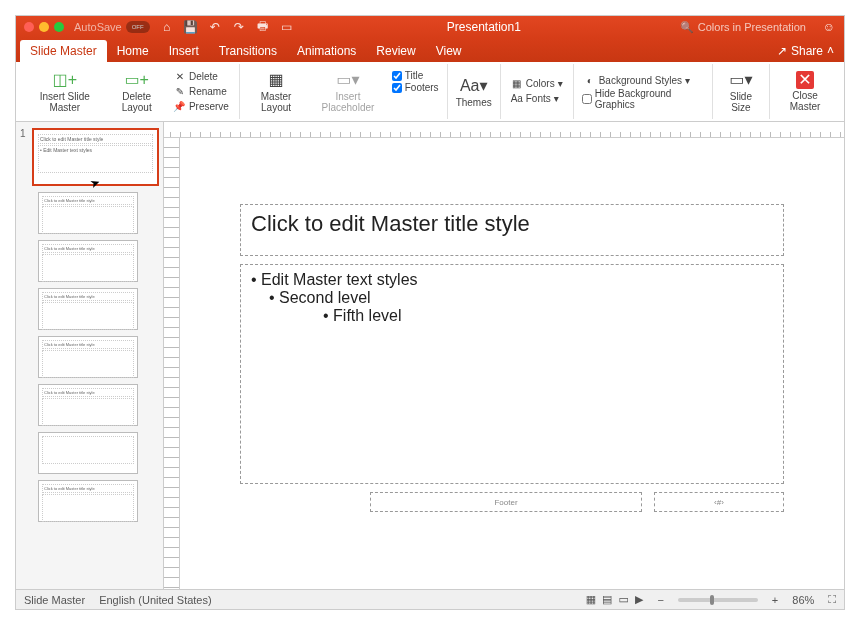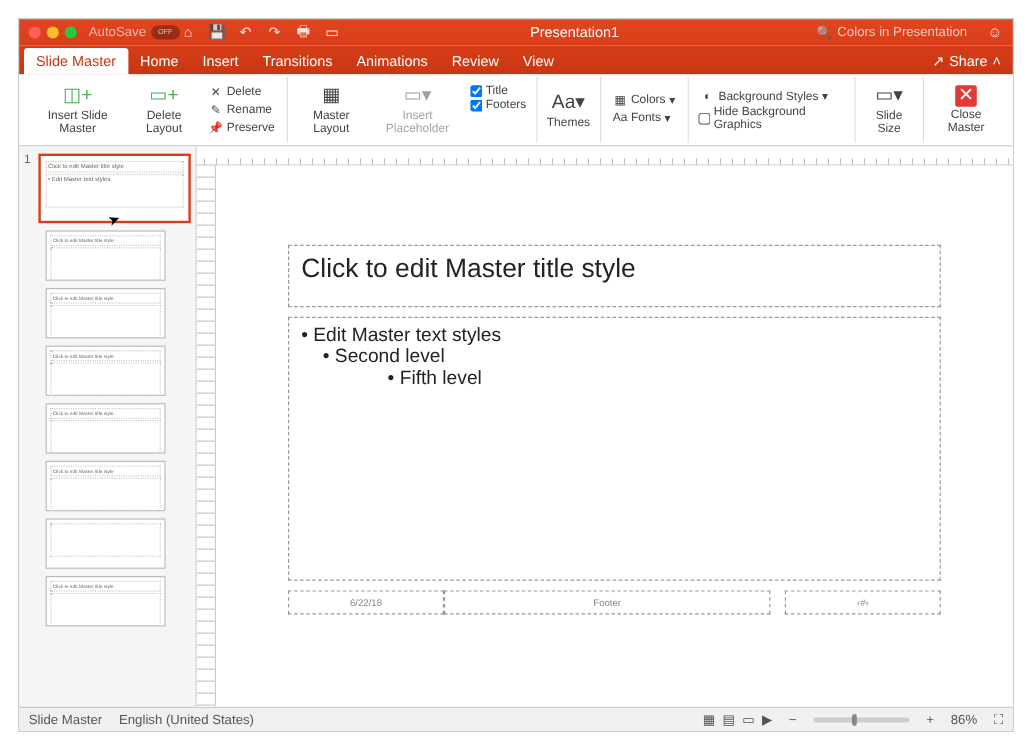--- a/index.html
+++ b/index.html
@@ -2,21 +2,21 @@
 <html><head>
 <meta charset="utf-8">
 <style>
 * { margin:0; padding:0; box-sizing:border-box; font-family:-apple-system,"Segoe UI",sans-serif; }
 body { background:#fff; width:860px; height:629px; overflow:hidden; position:relative; }
 .app { width:830px; height:595px; margin:15px auto; border:1px solid #ccc; display:flex; flex-direction:column; background:#f0f0f0; }
 .titlebar { height:22px; background:linear-gradient(#e24621,#d63d18); display:flex; align-items:center; padding:0 8px; color:#fff; font-size:11px; }
 .tl-btns { display:flex; gap:5px; margin-right:10px; }
 .tl-btn { width:10px; height:10px; border-radius:50%; }
 .red{background:#ff5f56}.yellow{background:#ffbd2e}.green{background:#27c93f}
-.autosave { display:flex; align-items:center; gap:4px; color:rgba(255,255,255,0.6); }
+.autosave { display:flex; align-items:center; gap:4px; color:rgba(255,255,255,0.6); margin-right:10px; }
 .toggle { width:24px;height:12px;background:rgba(0,0,0,0.3);border-radius:6px;position:relative;font-size:6px;text-align:center;line-height:12px;color:#ccc}
 .qat { display:flex; gap:10px; }
 .qat-icon { width:14px;height:14px;opacity:0.85; color:#fff; display:flex;align-items:center;justify-content:center;font-size:12px }
 .title-center { flex:1; text-align:center; font-size:12px; }
 .search { display:flex; align-items:center; gap:4px; color:rgba(255,255,255,0.7); font-size:11px; padding:0 6px; }
 .tabbar { height:24px; background:linear-gradient(#d63d18,#c83712); display:flex; align-items:flex-end; padding-left:4px; }
 .tab { padding:4px 10px; color:#fff; font-size:12px; cursor:pointer; }
 .tab.active { background:#fff; color:#c83712; border-radius:3px 3px 0 0; }
 .share { margin-left:auto; color:#fff; font-size:12px; padding:4px 10px; display:flex; align-items:center; gap:4px; }
 .ribbon { height:60px; background:#fff; border-bottom:1px solid #ccc; display:flex; align-items:stretch; padding:2px 4px; font-size:10px; color:#444; }
@@ -251,21 +251,20 @@
       <div class="canvas-wrap">
         <div class="slide">
           <div class="ph ph-title">Click to edit Master title style</div>
           <div class="ph ph-body">
             <ul>
               <li class="b1">Edit Master text styles</li>
               <li class="b2">Second level</li>
               <li class="b5">Fifth level</li>
             </ul>
           </div>
-          <div class="ph ph-foot ph-date">6/22/18</div>
           <div class="ph ph-foot ph-footer">Footer</div>
           <div class="ph ph-foot ph-num">‹#›</div>
         </div>
       </div>
     </div>
   </div>
 
   <div class="status">
     <span>Slide Master</span>
     <span>English (United States)</span>

